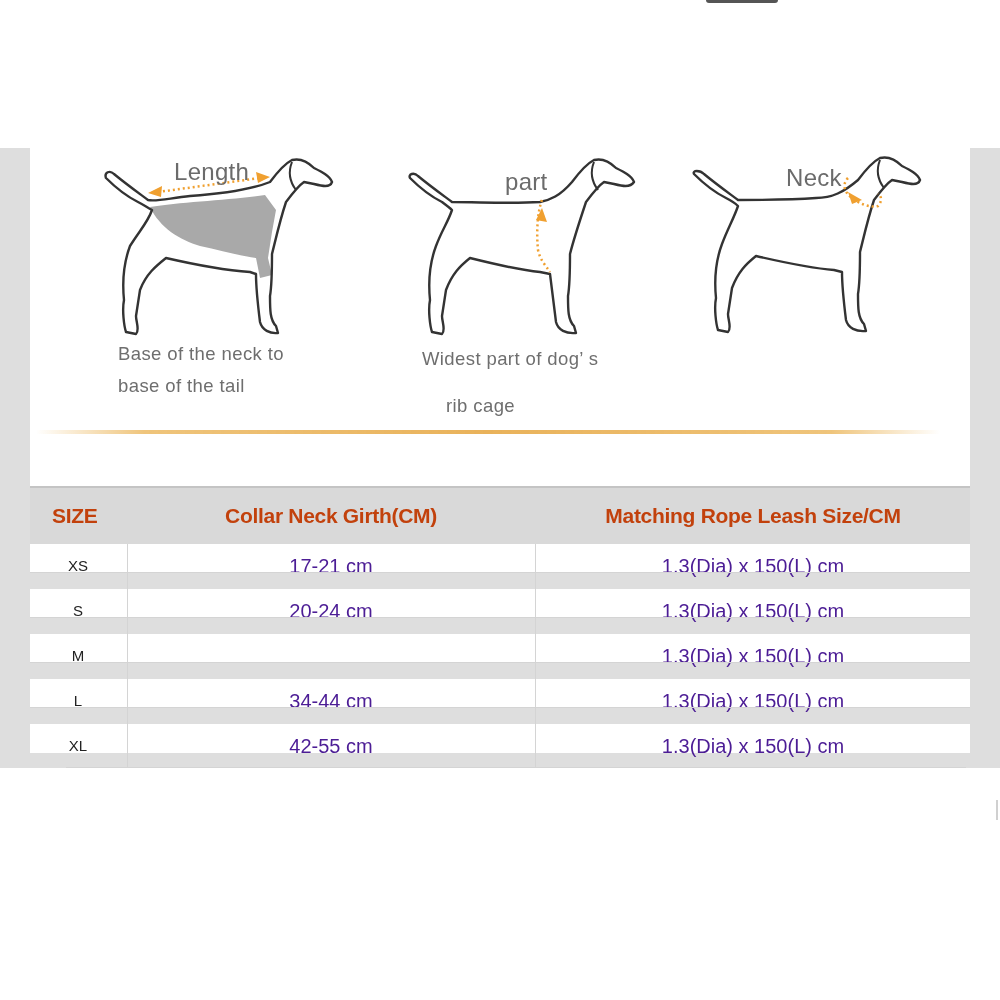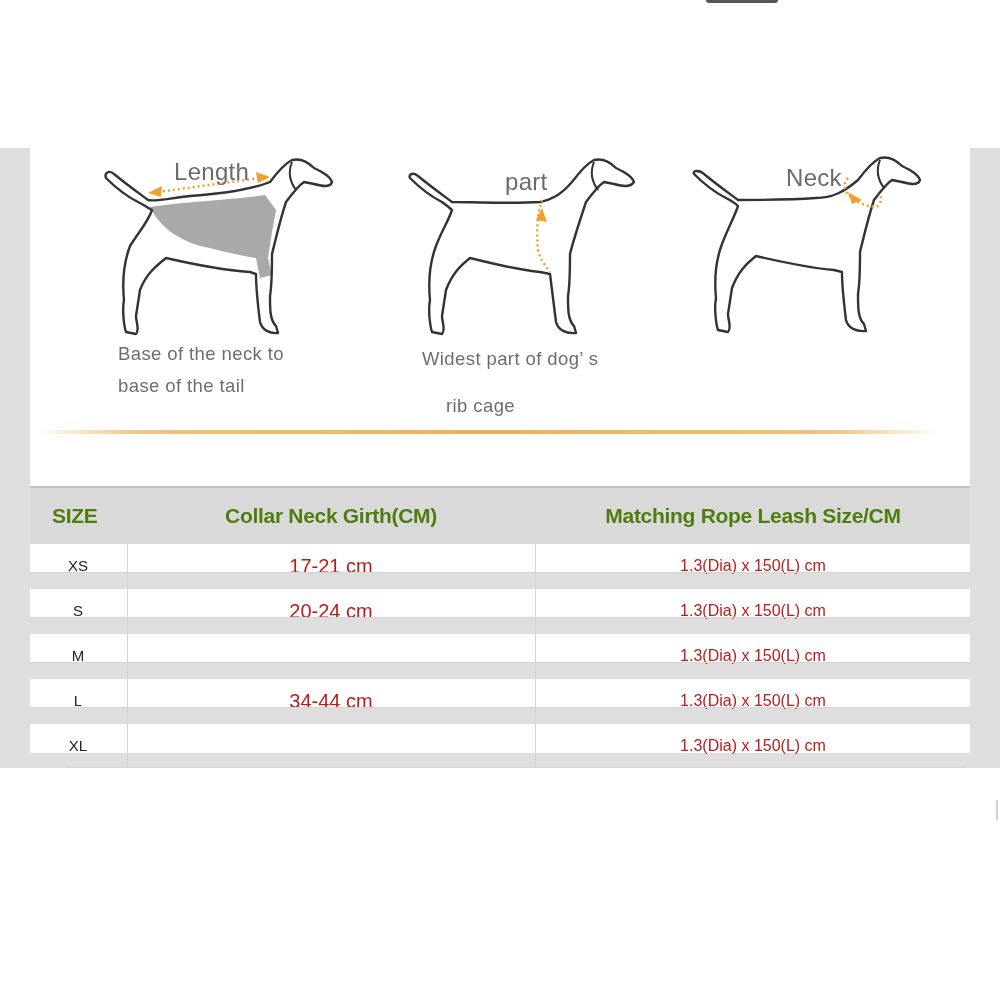--- a/index.html
+++ b/index.html
@@ -16,31 +16,31 @@
   .figure svg { position: absolute; left: 0; top: 0; overflow: visible; }
   .fig-label { position: absolute; color: #6b6b6b; font-size: 24px; white-space: nowrap; letter-spacing: 0.3px; }
   .fig-caption { position: absolute; color: #6e6e6e; font-size: 18.5px; line-height: 32px; letter-spacing: 0.4px; white-space: nowrap; }
 
   .divider { position: absolute; left: 36px; top: 430px; width: 904px; height: 4px;
     background: linear-gradient(90deg, rgba(240,200,130,0) 0%, rgba(236,186,100,0.85) 12%, #e9b25a 50%, rgba(236,186,100,0.85) 88%, rgba(240,200,130,0) 100%);
     border-radius: 2px; filter: blur(0.6px); }
 
   .table { position: absolute; left: 30px; top: 486px; width: 940px; }
   .thead { position: absolute; left: 0; top: 0; width: 940px; height: 58px; background: #d9d9d9; border-top: 2px solid #c4c4c4; }
-  .th { position: absolute; top: 0; height: 56px; line-height: 56px; font-weight: bold; color: #4d7c0f; font-size: 21px; letter-spacing: -0.3px; }
+  .th { position: absolute; top: 0; height: 56px; line-height: 56px; font-weight: bold; color: #c2410c; font-size: 21px; letter-spacing: -0.3px; }
   .th.size { left: 22px; }
   .th.girth { left: 98px; width: 406px; text-align: center; }
   .th.leash { left: 506px; width: 434px; text-align: center; }
 
   .tbody { position: absolute; left: 0; top: 58px; width: 940px; }
   .row { position: absolute; left: 0; width: 940px; height: 29px; background: #fff; }
-  .row .c { position: absolute; top: 0; height: 44px; line-height: 44px; text-align: center; color: #b91c1c; }
+  .row .c { position: absolute; top: 0; height: 44px; line-height: 44px; text-align: center; color: #4c1d95; }
   .row .c.size { left: 0; width: 96px; font-size: 15px; color: #222; }
   .row .c.girth { left: 98px; width: 406px; font-size: 20px; }
-  .row .c.leash { left: 506px; width: 434px; font-size: 16px; }
+  .row .c.leash { left: 506px; width: 434px; font-size: 20px; }
   .row .hline { position: absolute; left: 0; bottom: 0; width: 940px; height: 1px; background: #d4d4d4; }
   .vline { position: absolute; top: 58px; width: 1px; height: 224px; background: #d4d4d4; }
   .last-hline { position: absolute; left: 36px; top: 281px; width: 900px; height: 1px; background: #d4d4d4; }
   .edge-mark { position: absolute; left: 996px; top: 800px; width: 2px; height: 20px; background: #d0d0d0; }
 </style>
 </head>
 <body>
 
 <div class="top-strip">
   <div class="top-tab"></div>
@@ -113,20 +113,21 @@
       <div class="hline"></div>
     </div>
     <div class="row" style="top:135px;">
       <div class="c size">L</div>
       <div class="c girth">34-44 cm</div>
       <div class="c leash">1.3(Dia) x 150(L) cm</div>
       <div class="hline"></div>
     </div>
     <div class="row" style="top:180px;">
       <div class="c size">XL</div>
+      <div class="c girth">42-55 cm</div>
       <div class="c leash">1.3(Dia) x 150(L) cm</div>
     </div>
   </div>
 
   <div class="vline" style="left:97px;"></div>
   <div class="vline" style="left:505px;"></div>
   <div class="last-hline"></div>
 </div>
 
 <div class="edge-mark"></div>

